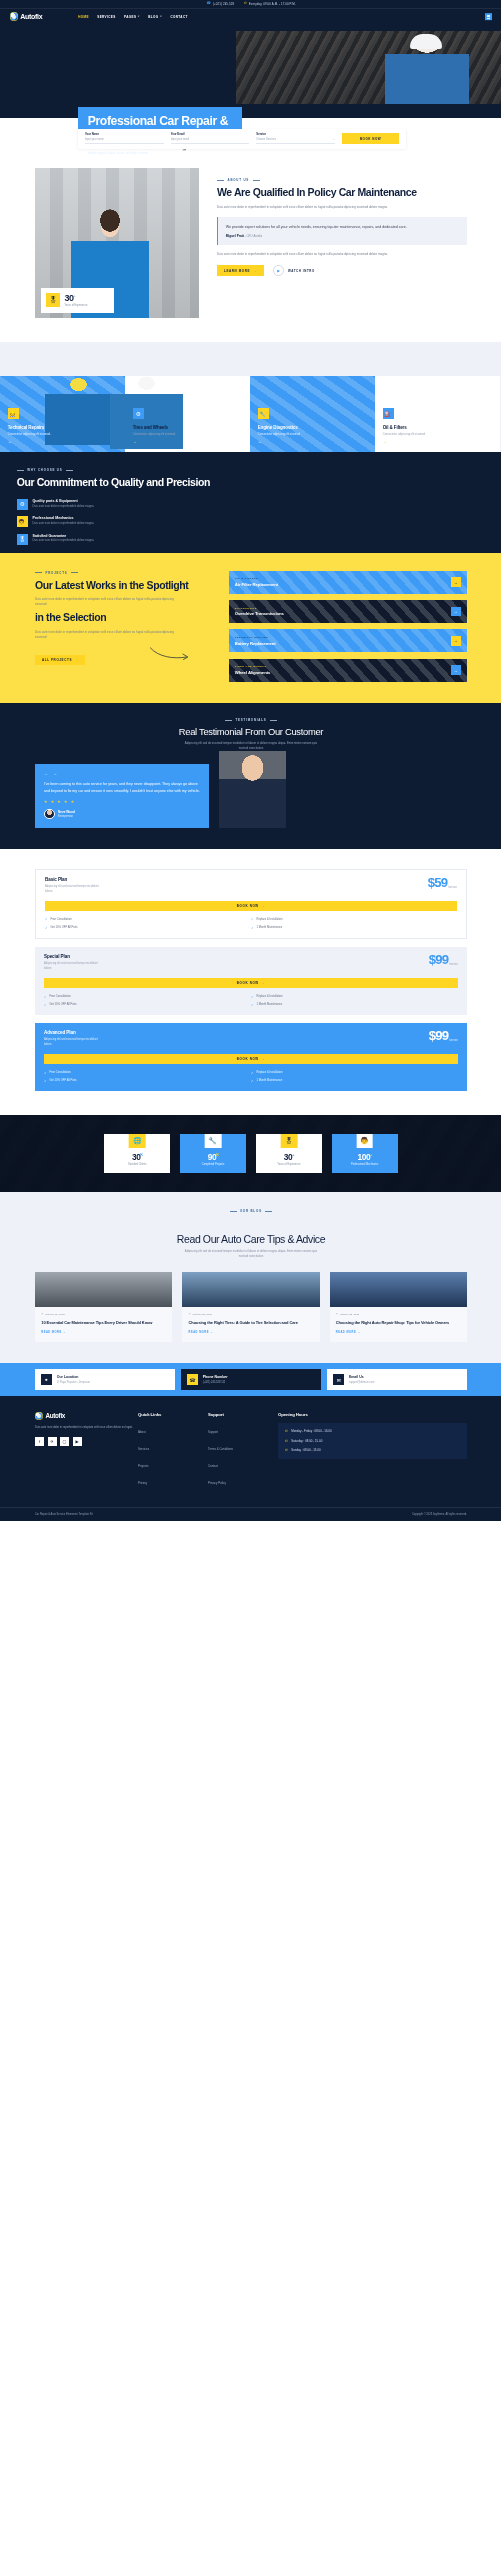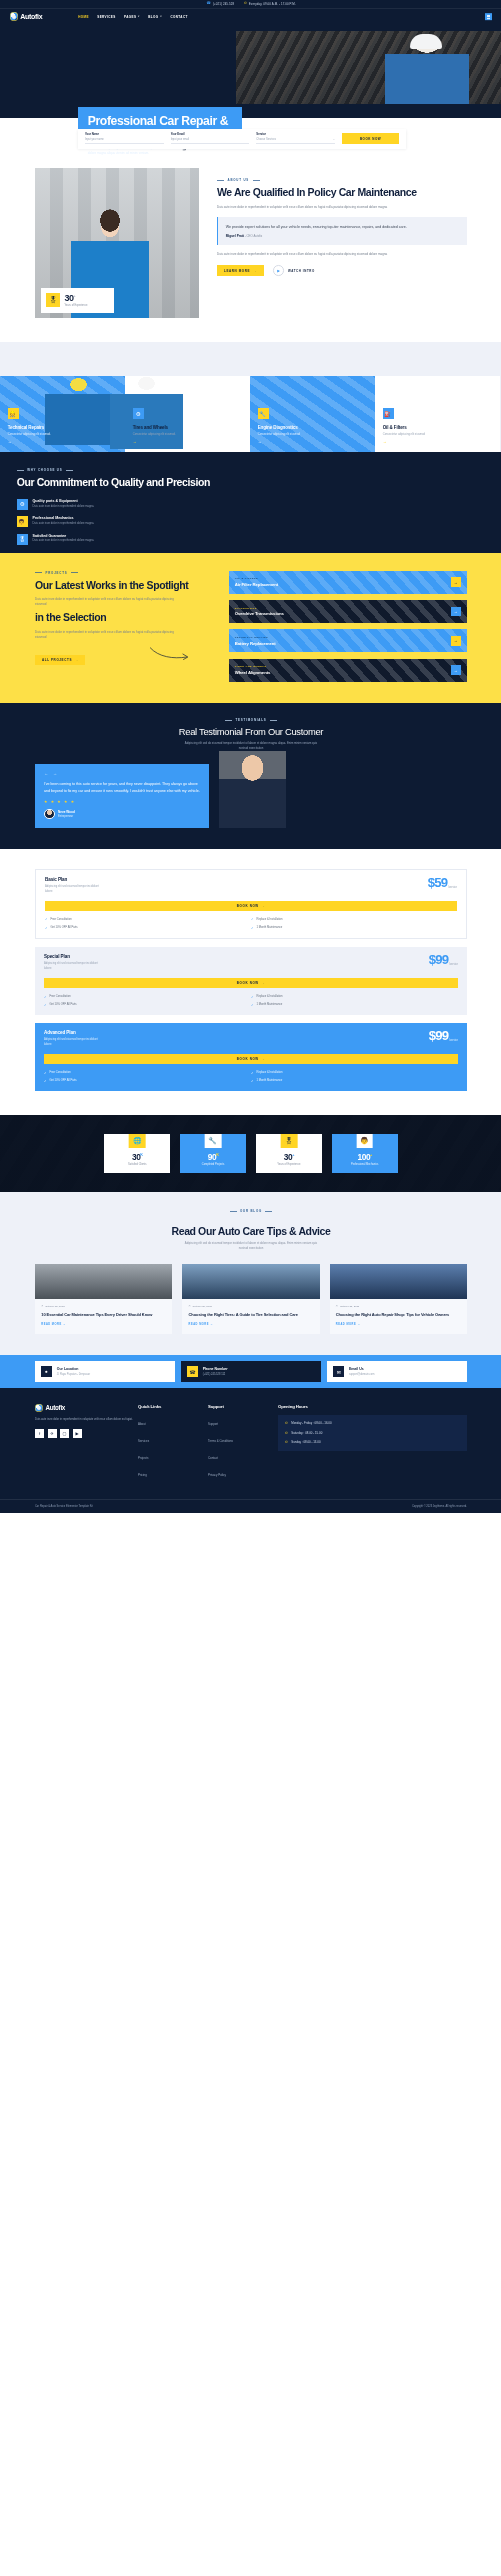--- a/index.html
+++ b/index.html
@@ -317,21 +317,21 @@
   .stat-n sup{ font-size:3.8px; }
   .stat.w .stat-n{ color:#101f3c; } .stat.w .stat-n sup{ color:#3d9bf5; }
   .stat.b .stat-n{ color:#fff; } .stat.b .stat-n sup{ color:#ffd524; }
   .stat-c{ margin-top:1.4px; font-size:2.6px; }
   .stat.w .stat-c{ color:#8a93a3; } .stat.b .stat-c{ color:#e4f0fd; }
 
   
   .blog{ background:#eef1f8; padding:16.7px 0 21px; }
   .blog-head{ text-align:center; }
   .blog-head .eyebrow{ justify-content:center; }
-  .blog-h{ font-size:10.5px; font-weight:700; margin-top:12px; letter-spacing:-0.4px; }
+  .blog-h{ font-size:10.5px; font-weight:400; margin-top:20px; letter-spacing:-0.4px; }
   .blog-p{ margin:4.2px auto 0; max-width:139px; font-size:2.8px; line-height:1.8; color:#8a93a3; }
   .blog-grid{ display:flex; gap:9.8px; margin-top:12.5px; }
   .post{ flex:1; background:#f6f8fc; }
   .post-img{ height:35px; }
   .post-img.i1{ background:linear-gradient(180deg,#9fa6ad,#4a5158),repeating-linear-gradient(70deg,#b3b8bd 0 7px,#7e858c 7px 15.3px); }
   .post-img.i2{ background:linear-gradient(180deg,#7ea0c2,#28405c),repeating-linear-gradient(58deg,#9ab6d3 0 8.4px,#3c5b7d 8.4px 16.7px); }
   .post-img.i3{ background:linear-gradient(180deg,#5c7fae,#1f3555),repeating-linear-gradient(64deg,#86a6cb 0 7.7px,#2f4a6e 7.7px 16px); }
   .post-body{ padding:6.3px 6.3px 7.7px; }
   .post-date{ display:flex; align-items:center; gap:2.1px; font-size:2.5px; color:#8a93a3; }
   .post-t{ margin-top:4.2px; font-size:4px; line-height:1.35; font-weight:700; letter-spacing:-0.1px; }

